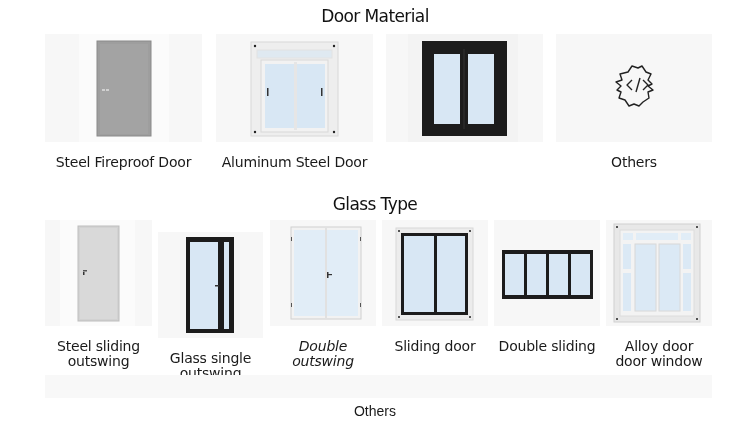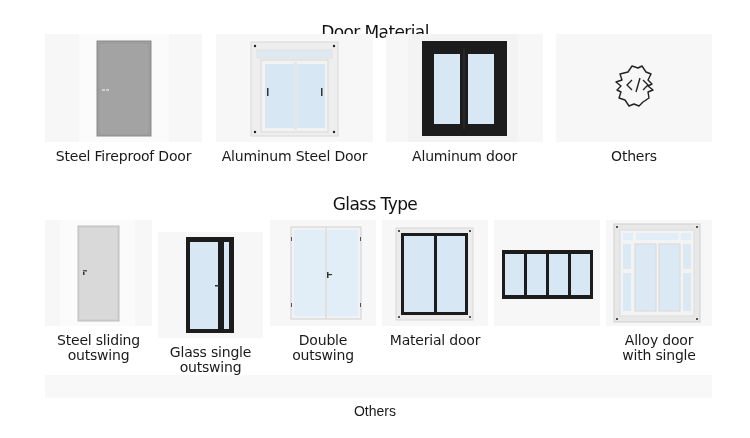--- a/index.html
+++ b/index.html
@@ -1,29 +1,29 @@
 <!DOCTYPE html>
 <html><head>
 <meta charset="utf-8">
 <style>
   * { box-sizing: border-box; margin: 0; padding: 0; }
   html, body { width: 750px; height: 438px; background: #ffffff; overflow: hidden; }
   body { font-family: "DejaVu Sans", "Liberation Sans", sans-serif; color: #1a1a1a; position: relative; }
   .section-title { position: absolute; left: 0; width: 750px; text-align: center; font-size: 17px; letter-spacing: -0.6px; color: #111; }
   .card { position: absolute; display: flex; flex-direction: column; align-items: center; cursor: pointer; }
   .thumb { background: #f7f7f7; display: flex; align-items: center; justify-content: center; overflow: hidden; }
-  .label { text-align: center; font-size: 14px; line-height: 15px; color: #1a1a1a; margin-top: 7px; letter-spacing: -0.2px; }
+  .label { text-align: center; font-size: 14px; line-height: 15px; color: #1a1a1a; margin-top: 13px; letter-spacing: -0.2px; }
   .svg-wrap { display: block; }
   #others-bar { position: absolute; left: 45px; top: 375px; width: 667px; height: 23px; background: #f8f8f8; }
   #others-bottom { position: absolute; left: 0; width: 750px; top: 403px; text-align: center; font-size: 14px; color: #1a1a1a; font-family: "Liberation Sans", sans-serif; }
 </style>
 </head>
 <body>
 
-<div class="section-title" style="top:22px;text-align:center;">Door Material</div>
+<div class="section-title" style="top:6px;text-align:center;">Door Material</div>
 
 <div class="card" style="left:45px; top:34px; width:157px;">
   <div class="thumb" style="width:157px; height:108px;">
     <svg class="svg-wrap" width="157" height="108" viewBox="0 0 157 108">
       <rect x="34" y="0" width="90" height="108" fill="#fbfbfb"></rect>
       <rect x="52" y="7" width="54" height="95" fill="#9e9e9e" stroke="#8a8a8a" stroke-width="1"></rect>
       <rect x="55" y="10" width="48" height="90" fill="#a3a3a3"></rect>
       <rect x="57" y="55" width="3" height="2" fill="#d0d0d0"></rect>
       <rect x="61" y="55" width="3" height="2" fill="#d0d0d0"></rect>
     </svg>
@@ -55,21 +55,20 @@
   <div class="thumb" style="width:157px; height:108px;">
     <svg class="svg-wrap" width="157" height="108" viewBox="0 0 157 108">
       <rect x="22" y="0" width="110" height="108" fill="#f3f3f3"></rect>
       <rect x="36" y="7" width="85" height="95" fill="#1c1c1c"></rect>
       <rect x="48" y="20" width="26" height="70" fill="#d8e7f4"></rect>
       <rect x="82" y="20" width="26" height="70" fill="#d8e7f4"></rect>
       <line x1="78" y1="15" x2="78" y2="95" stroke="#333" stroke-width="1"></line>
     </svg>
   </div>
   <div class="label">
-    <div>Aluminum door</div>
   </div>
 </div>
 
 <div class="card" style="left:556px; top:34px; width:156px;">
   <div class="thumb" style="width:156px; height:108px;">
     <svg class="svg-wrap" width="156" height="108" viewBox="0 0 156 108">
       <g fill="none" stroke="#222" stroke-width="1.4" stroke-linejoin="round">
         <path d="M72 38 L76 32 L82 34 L86 32 L90 38 L95 40 L92 46 L96 50 L92 52 L97 56 L92 58 L93 64 L87 68 L83 72 L78 70 L73 72 L69 66 L63 64 L65 58 L61 56 L65 52 L60 48 L66 46 L64 40 Z"></path>
         <path d="M76 46 L71 51 L76 56"></path>
         <path d="M84 44 L80 58"></path>
@@ -106,21 +105,21 @@
       <rect x="66" y="10" width="5" height="87" fill="#d8e7f4"></rect>
       <rect x="57" y="53" width="4" height="1.5" fill="#333"></rect>
     </svg>
   </div>
   <div class="label">
     <div>Glass single</div>
     <div>outswing</div>
   </div>
 </div>
 
-<div class="card" style="left:270px; top:220px; width:106px;">
+<div class="card" style="left:270px; top:220px; width:106px;font-style:italic;">
   <div class="thumb" style="width:106px; height:106px;">
     <svg class="svg-wrap" width="106" height="106" viewBox="0 0 106 106">
       <rect x="21" y="7" width="70" height="92" fill="#f2f2f2" stroke="#d0d0d0"></rect>
       <rect x="24" y="10" width="31" height="86" fill="#e1edf7"></rect>
       <rect x="57" y="10" width="31" height="86" fill="#e1edf7"></rect>
       <line x1="56" y1="8" x2="56" y2="98" stroke="#d0d0d0"></line>
       <rect x="57" y="52" width="1.5" height="6" fill="#333"></rect>
       <rect x="58" y="54" width="4" height="1.2" fill="#333"></rect>
       <rect x="21" y="17" width="1" height="4" fill="#555"></rect>
         <rect x="90" y="17" width="1" height="4" fill="#555"></rect>
@@ -141,33 +140,36 @@
       <circle cx="17" cy="11" r="1" fill="#222"></circle>
         <circle cx="88" cy="11" r="1" fill="#222"></circle>
       <circle cx="17" cy="97" r="1" fill="#222"></circle>
         <circle cx="88" cy="97" r="1" fill="#222"></circle>
       <rect x="19" y="13" width="67" height="82" fill="#1c1c1c"></rect>
       <rect x="22" y="16" width="30" height="76" fill="#d8e7f4"></rect>
       <rect x="55" y="16" width="28" height="76" fill="#d8e7f4"></rect>
     </svg>
   </div>
   <div class="label">
-    <div>Material door</div>
+    <div>Sliding door</div>
   </div>
 </div>
 
 <div class="card" style="left:494px; top:220px; width:106px;">
   <div class="thumb" style="width:106px; height:106px;">
     <svg class="svg-wrap" width="106" height="106" viewBox="0 0 106 106">
       <rect x="8" y="30" width="91" height="49" fill="#1c1c1c"></rect>
       <rect x="11" y="34" width="19" height="41" fill="#d8e7f4"></rect>
       <rect x="33" y="34" width="19" height="41" fill="#d8e7f4"></rect>
       <rect x="55" y="34" width="19" height="41" fill="#d8e7f4"></rect>
       <rect x="77" y="34" width="19" height="41" fill="#d8e7f4"></rect>
     </svg>
+  </div>
+  <div class="label">
+    <div>Double sliding</div>
   </div>
 </div>
 
 <div class="card" style="left:606px; top:220px; width:106px;">
   <div class="thumb" style="width:106px; height:106px;">
     <svg class="svg-wrap" width="106" height="106" viewBox="0 0 106 106">
       <rect x="8" y="4" width="86" height="98" fill="#e8e8e8" stroke="#d0d0d0"></rect>
       <circle cx="11" cy="7" r="1" fill="#222"></circle>
         <circle cx="91" cy="7" r="1" fill="#222"></circle>
       <circle cx="11" cy="99" r="1" fill="#222"></circle>
@@ -179,18 +181,18 @@
       <rect x="17" y="24" width="8" height="25" fill="#dbe9f5"></rect>
       <rect x="17" y="53" width="8" height="38" fill="#dbe9f5"></rect>
       <rect x="77" y="24" width="8" height="25" fill="#dbe9f5"></rect>
       <rect x="77" y="53" width="8" height="38" fill="#dbe9f5"></rect>
       <rect x="29" y="24" width="21" height="67" fill="#dbe9f5" stroke="#d8d8d8"></rect>
       <rect x="53" y="24" width="21" height="67" fill="#dbe9f5" stroke="#d8d8d8"></rect>
     </svg>
   </div>
   <div class="label">
     <div>Alloy door</div>
-    <div>with single</div>
+    <div>door window</div>
   </div>
 </div>
 
 <div id="others-bar"></div>
 <div id="others-bottom">Others</div>
 
 </body></html>

